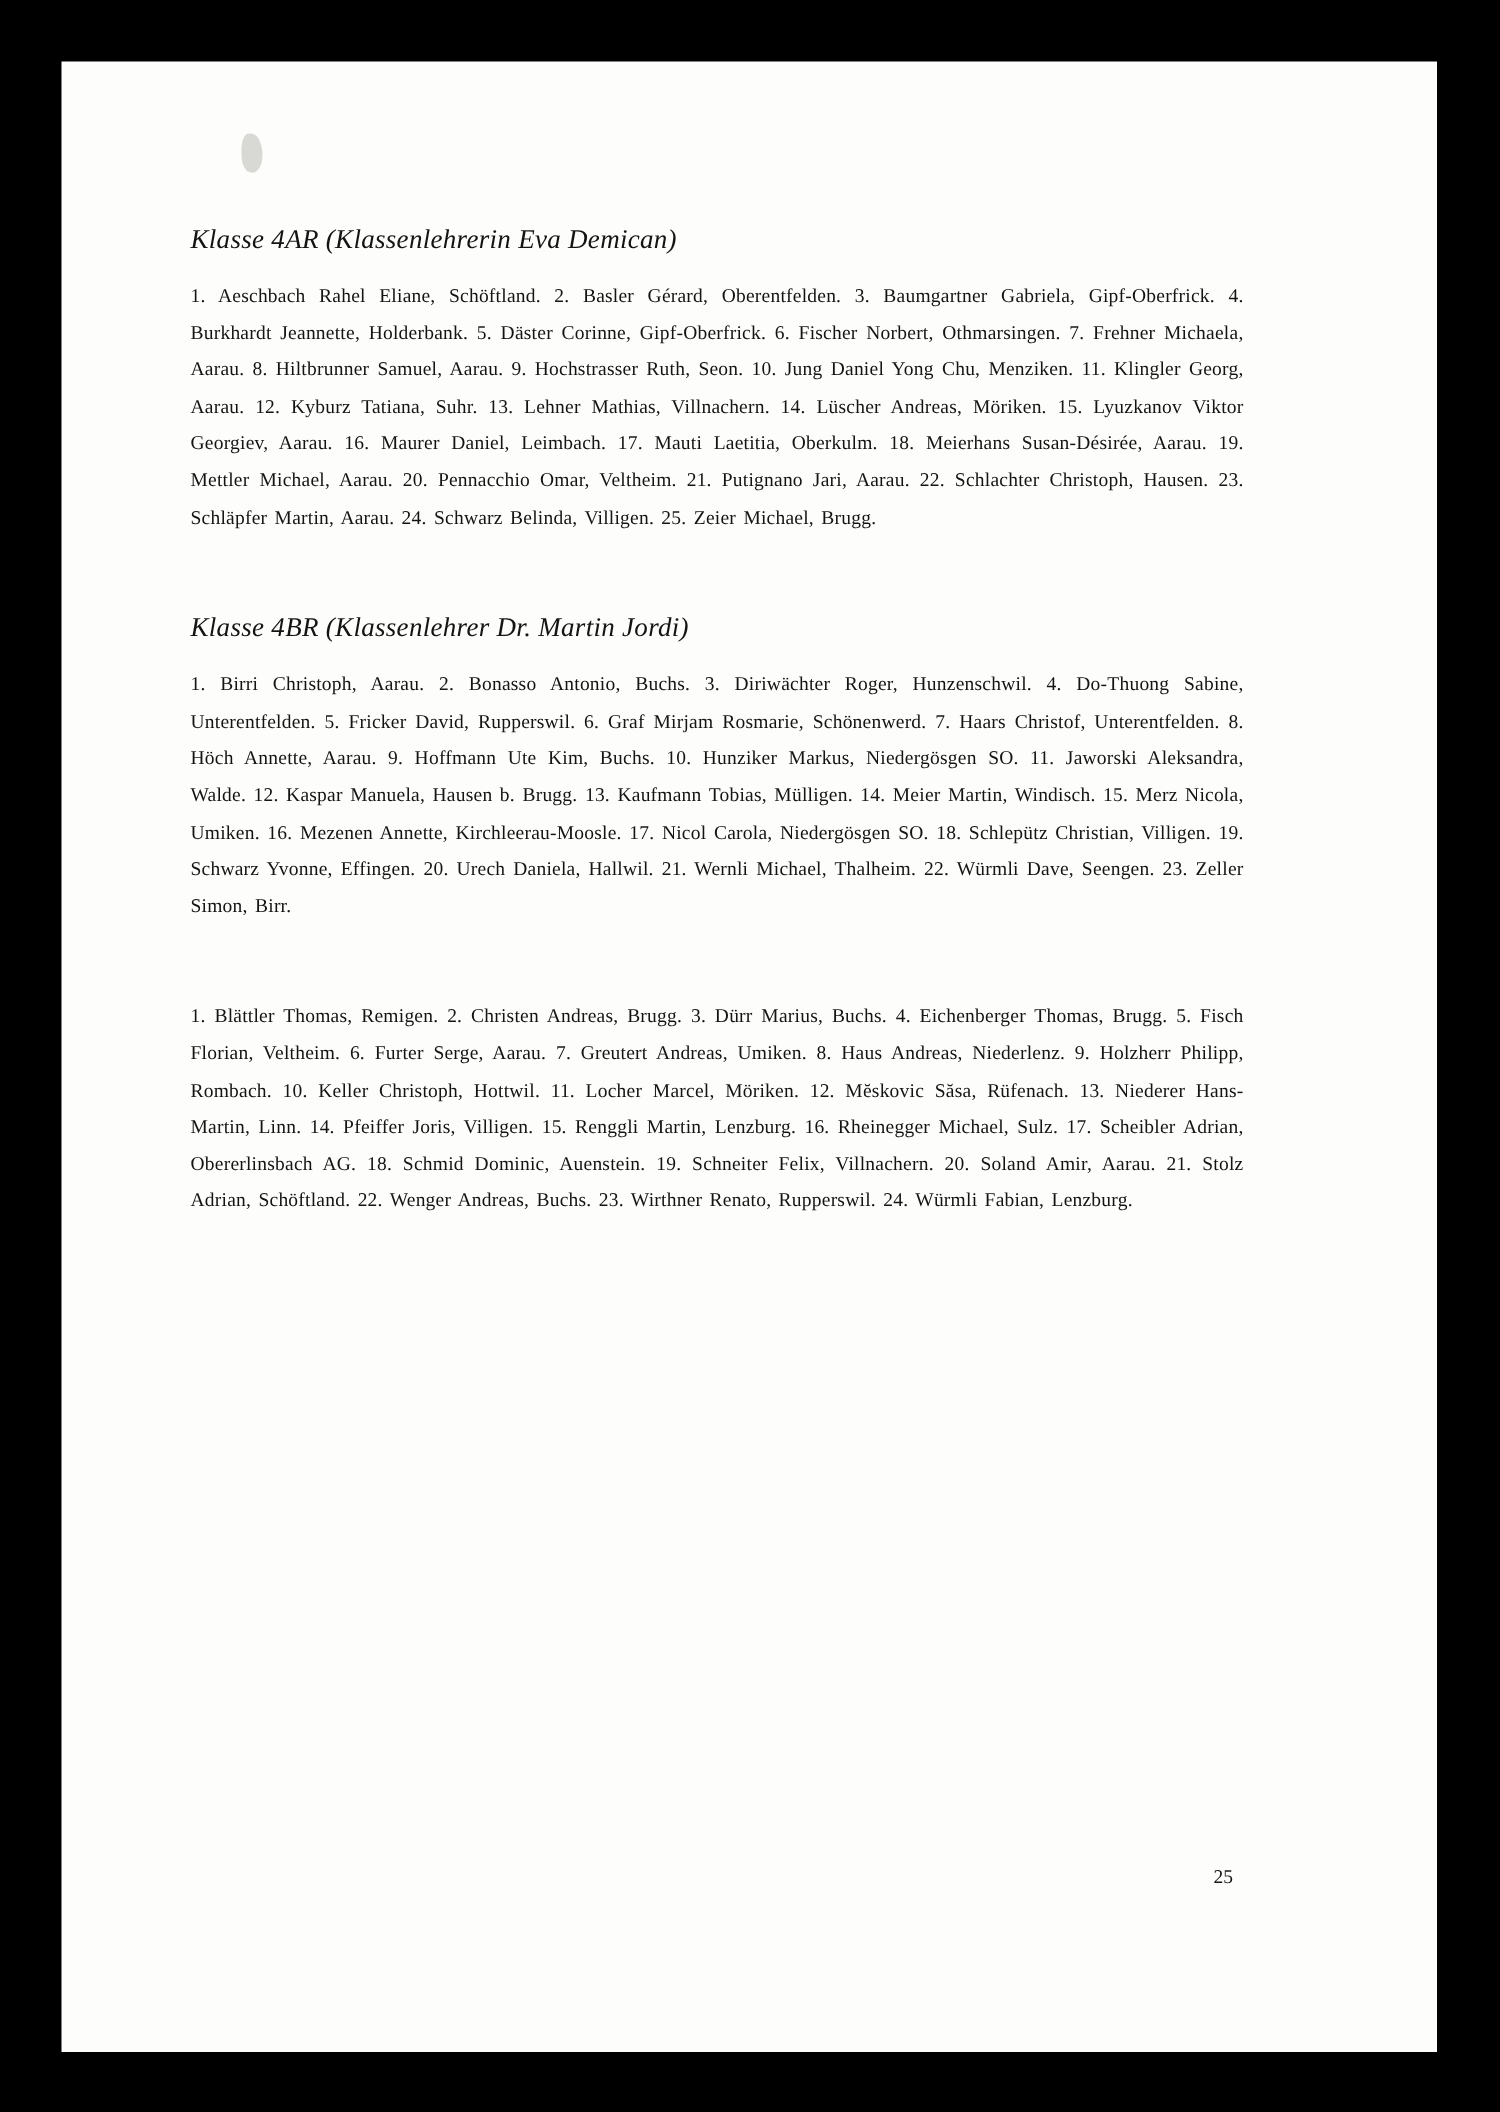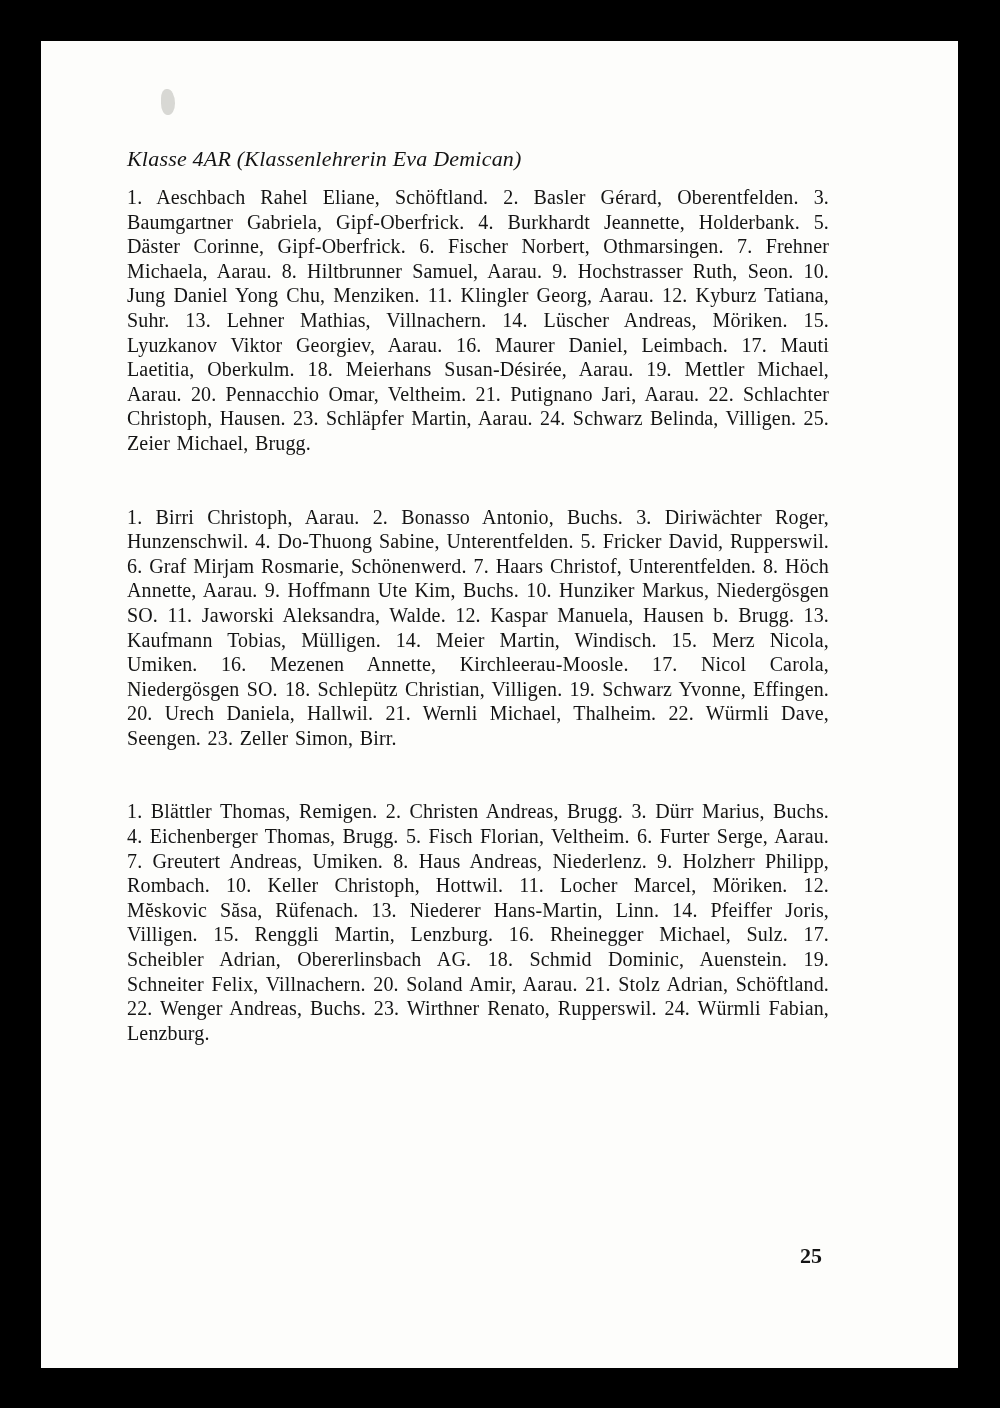--- a/index.html
+++ b/index.html
@@ -36,55 +36,55 @@
   .content {
     position: absolute;
     left: 86px;
     top: 106px;
     width: 702px;
     color: #141414;
   }
   .section { margin-bottom: 49px; }
   .section-heading {
     font-style: italic;
-    font-size: 22px;
+    font-size: 18px;
     line-height: 24px;
     margin-bottom: 14px;
     letter-spacing: 0.2px;
   }
   .section-body {
-    font-size: 20px;
+    font-size: 13px;
     line-height: 24.6px;
     text-align: justify;
     letter-spacing: 0.15px;
     word-spacing: 1.5px;
   }
   .page-number {
     position: absolute;
     right: 136px;
     top: 1202px;
-    font-size: 22px;
+    font-size: 13px;
     color: #141414;
-    font-weight: bold;
   }
 </style>
 </head>
 <body>
 
 <div class="scan-background">
   <div class="page">
     <div class="scan-speck"></div>
     <div class="content">
 
       <div class="section">
         <div class="section-heading">Klasse 4AR (Klassenlehrerin Eva Demican)</div>
         <div class="section-body">1. Aeschbach Rahel Eliane, Schöftland. 2. Basler Gérard, Oberentfelden. 3. Baumgartner Gabriela, Gipf-Oberfrick. 4. Burkhardt Jeannette, Holderbank. 5. Däster Corinne, Gipf-Oberfrick. 6. Fischer Norbert, Othmarsingen. 7. Frehner Michaela, Aarau. 8. Hiltbrunner Samuel, Aarau. 9. Hochstrasser Ruth, Seon. 10. Jung Daniel Yong Chu, Menziken. 11. Klingler Georg, Aarau. 12. Kyburz Tatiana, Suhr. 13. Lehner Mathias, Villnachern. 14. Lüscher Andreas, Möriken. 15. Lyuzkanov Viktor Georgiev, Aarau. 16. Maurer Daniel, Leimbach. 17. Mauti Laetitia, Oberkulm. 18. Meierhans Susan-Désirée, Aarau. 19. Mettler Michael, Aarau. 20. Pennacchio Omar, Veltheim. 21. Putignano Jari, Aarau. 22. Schlachter Christoph, Hausen. 23. Schläpfer Martin, Aarau. 24. Schwarz Belinda, Villigen. 25. Zeier Michael, Brugg.</div>
       </div>
 
       <div class="section">
+        <div class="section-heading">Klasse 4BR (Klassenlehrer Dr. Martin Jordi)</div>
         <div class="section-body">1. Birri Christoph, Aarau. 2. Bonasso Antonio, Buchs. 3. Diriwächter Roger, Hunzenschwil. 4. Do-Thuong Sabine, Unterentfelden. 5. Fricker David, Rupperswil. 6. Graf Mirjam Rosmarie, Schönenwerd. 7. Haars Christof, Unterentfelden. 8. Höch Annette, Aarau. 9. Hoffmann Ute Kim, Buchs. 10. Hunziker Markus, Niedergösgen SO. 11. Jaworski Aleksandra, Walde. 12. Kaspar Manuela, Hausen b. Brugg. 13. Kaufmann Tobias, Mülligen. 14. Meier Martin, Windisch. 15. Merz Nicola, Umiken. 16. Mezenen Annette, Kirchleerau-Moosle. 17. Nicol Carola, Niedergösgen SO. 18. Schlepütz Christian, Villigen. 19. Schwarz Yvonne, Effingen. 20. Urech Daniela, Hallwil. 21. Wernli Michael, Thalheim. 22. Würmli Dave, Seengen. 23. Zeller Simon, Birr.</div>
       </div>
 
       <div class="section">
         <div class="section-body">1. Blättler Thomas, Remigen. 2. Christen Andreas, Brugg. 3. Dürr Marius, Buchs. 4. Eichenberger Thomas, Brugg. 5. Fisch Florian, Veltheim. 6. Furter Serge, Aarau. 7. Greutert Andreas, Umiken. 8. Haus Andreas, Niederlenz. 9. Holzherr Philipp, Rombach. 10. Keller Christoph, Hottwil. 11. Locher Marcel, Möriken. 12. Mĕskovic Săsa, Rüfenach. 13. Niederer Hans-Martin, Linn. 14. Pfeiffer Joris, Villigen. 15. Renggli Martin, Lenzburg. 16. Rheinegger Michael, Sulz. 17. Scheibler Adrian, Obererlinsbach AG. 18. Schmid Dominic, Auenstein. 19. Schneiter Felix, Villnachern. 20. Soland Amir, Aarau. 21. Stolz Adrian, Schöftland. 22. Wenger Andreas, Buchs. 23. Wirthner Renato, Rupperswil. 24. Würmli Fabian, Lenzburg.</div>
       </div>
 
     </div>
     <div class="page-number">25</div>
   </div>

